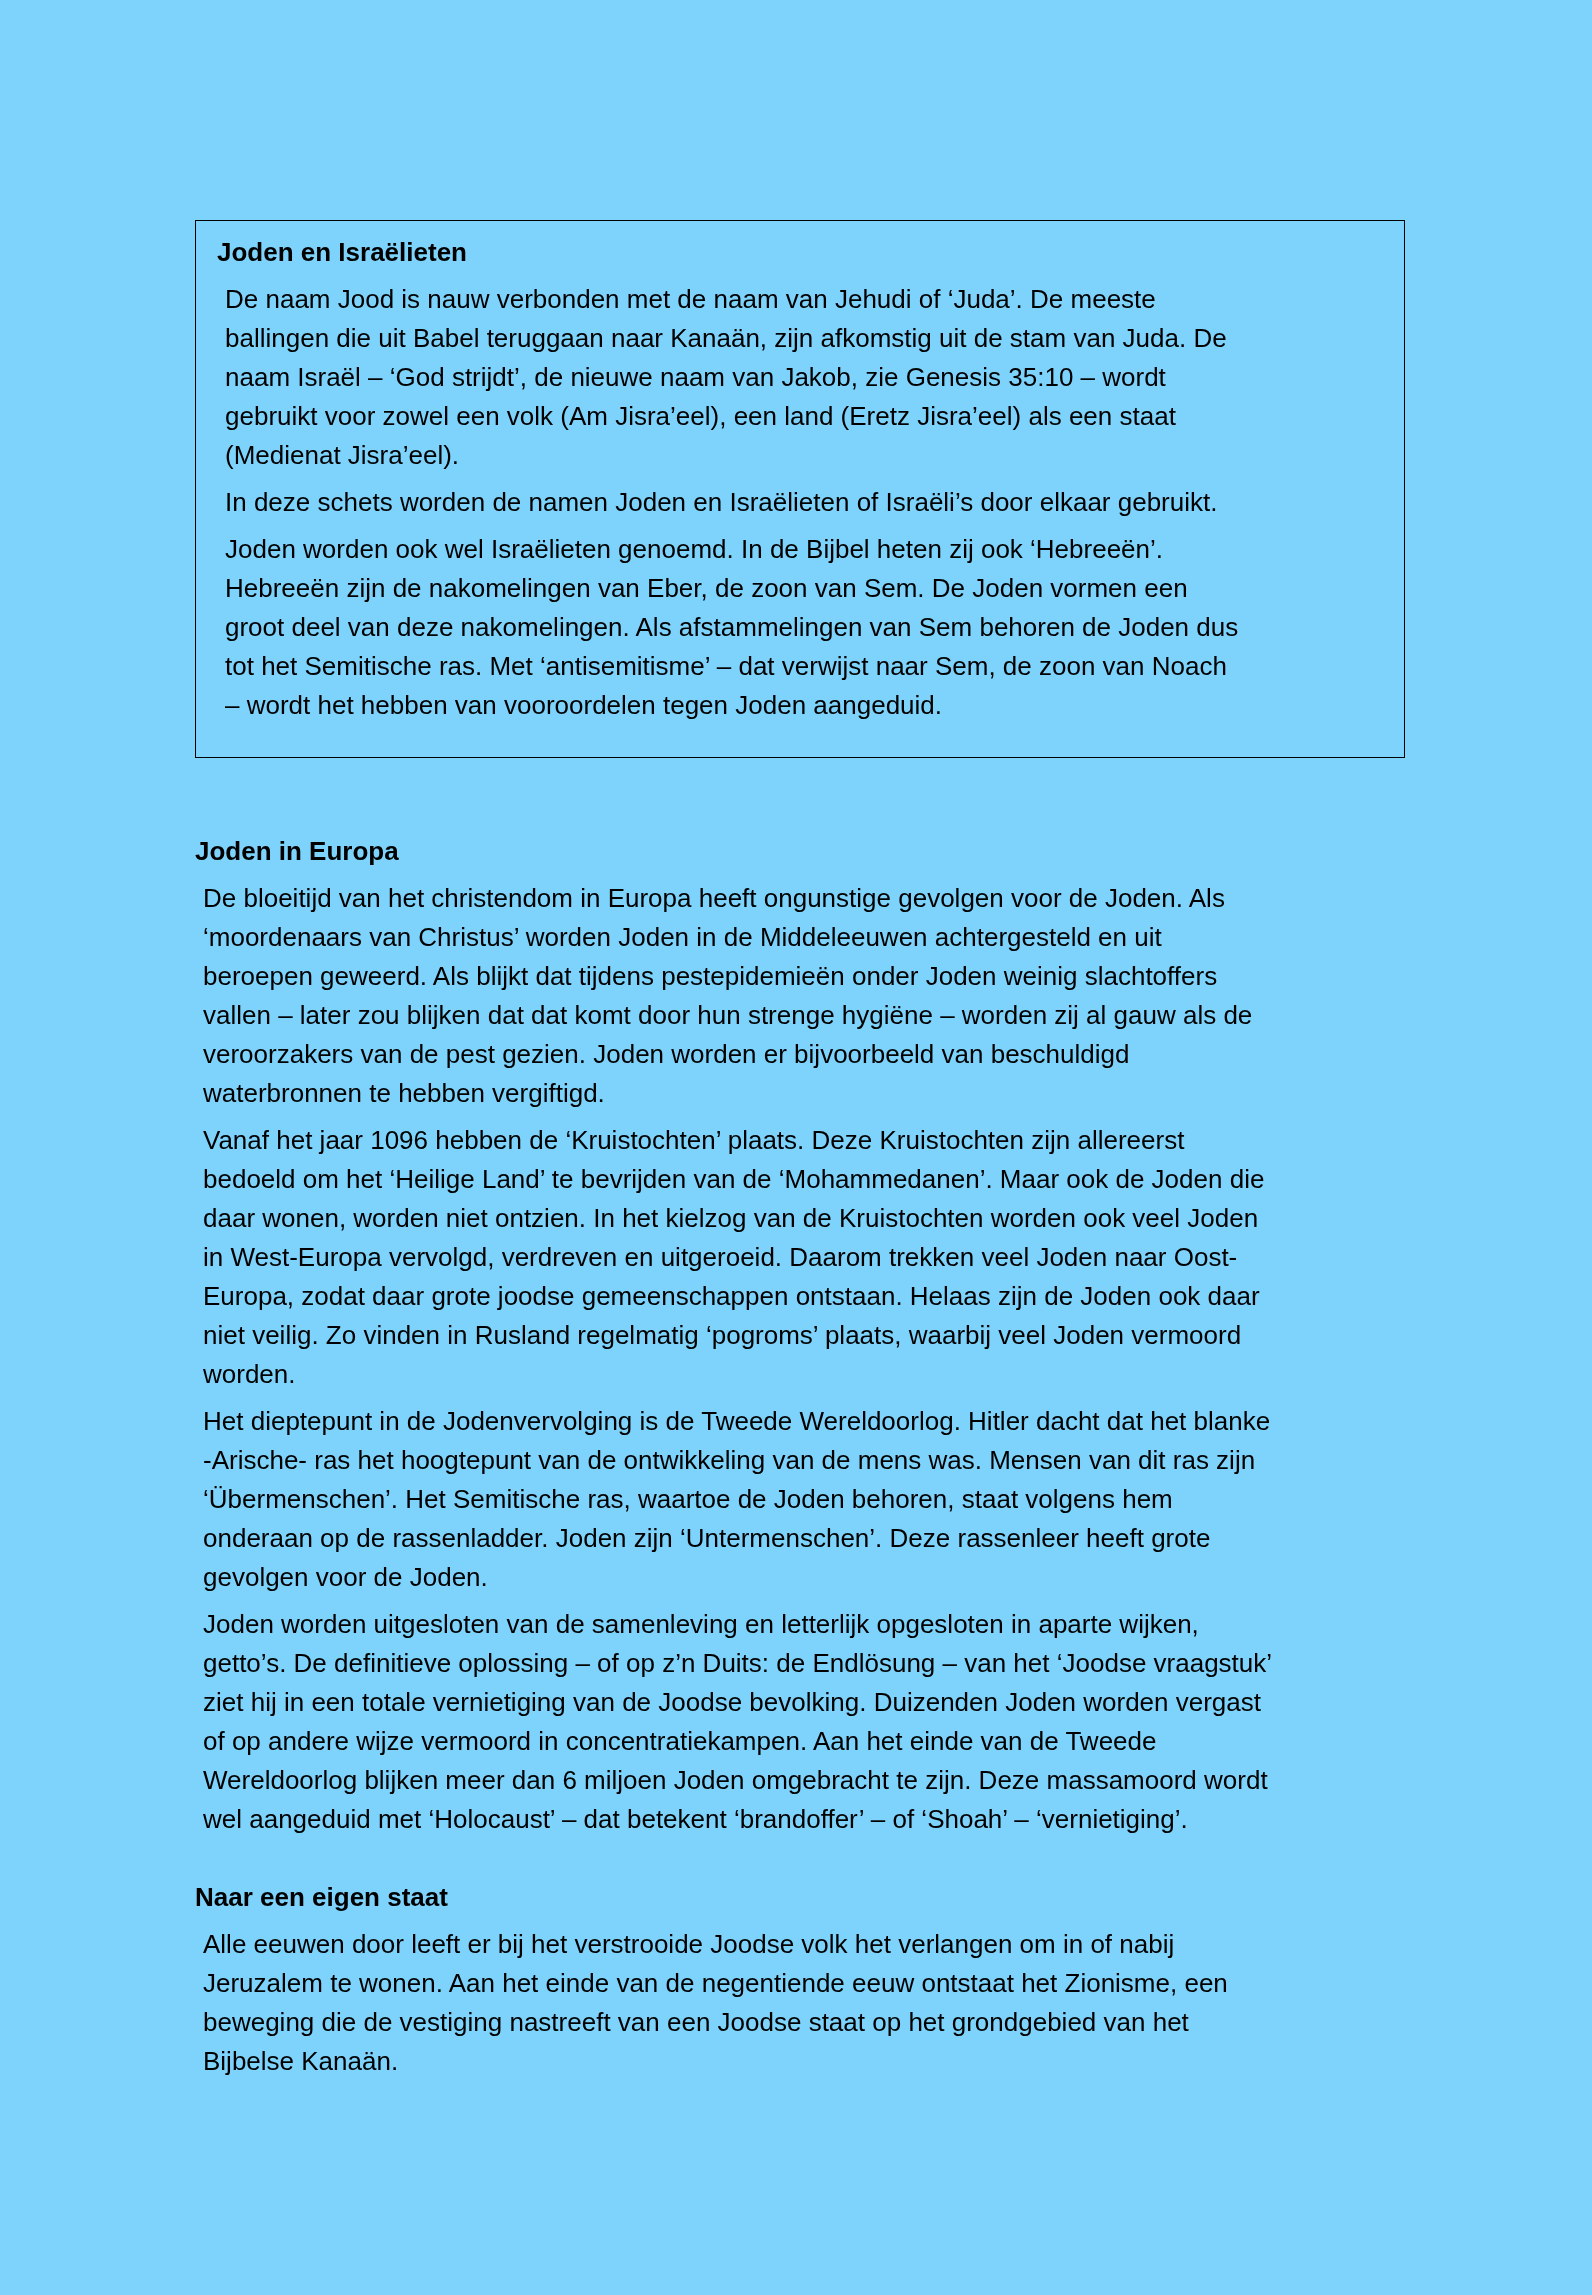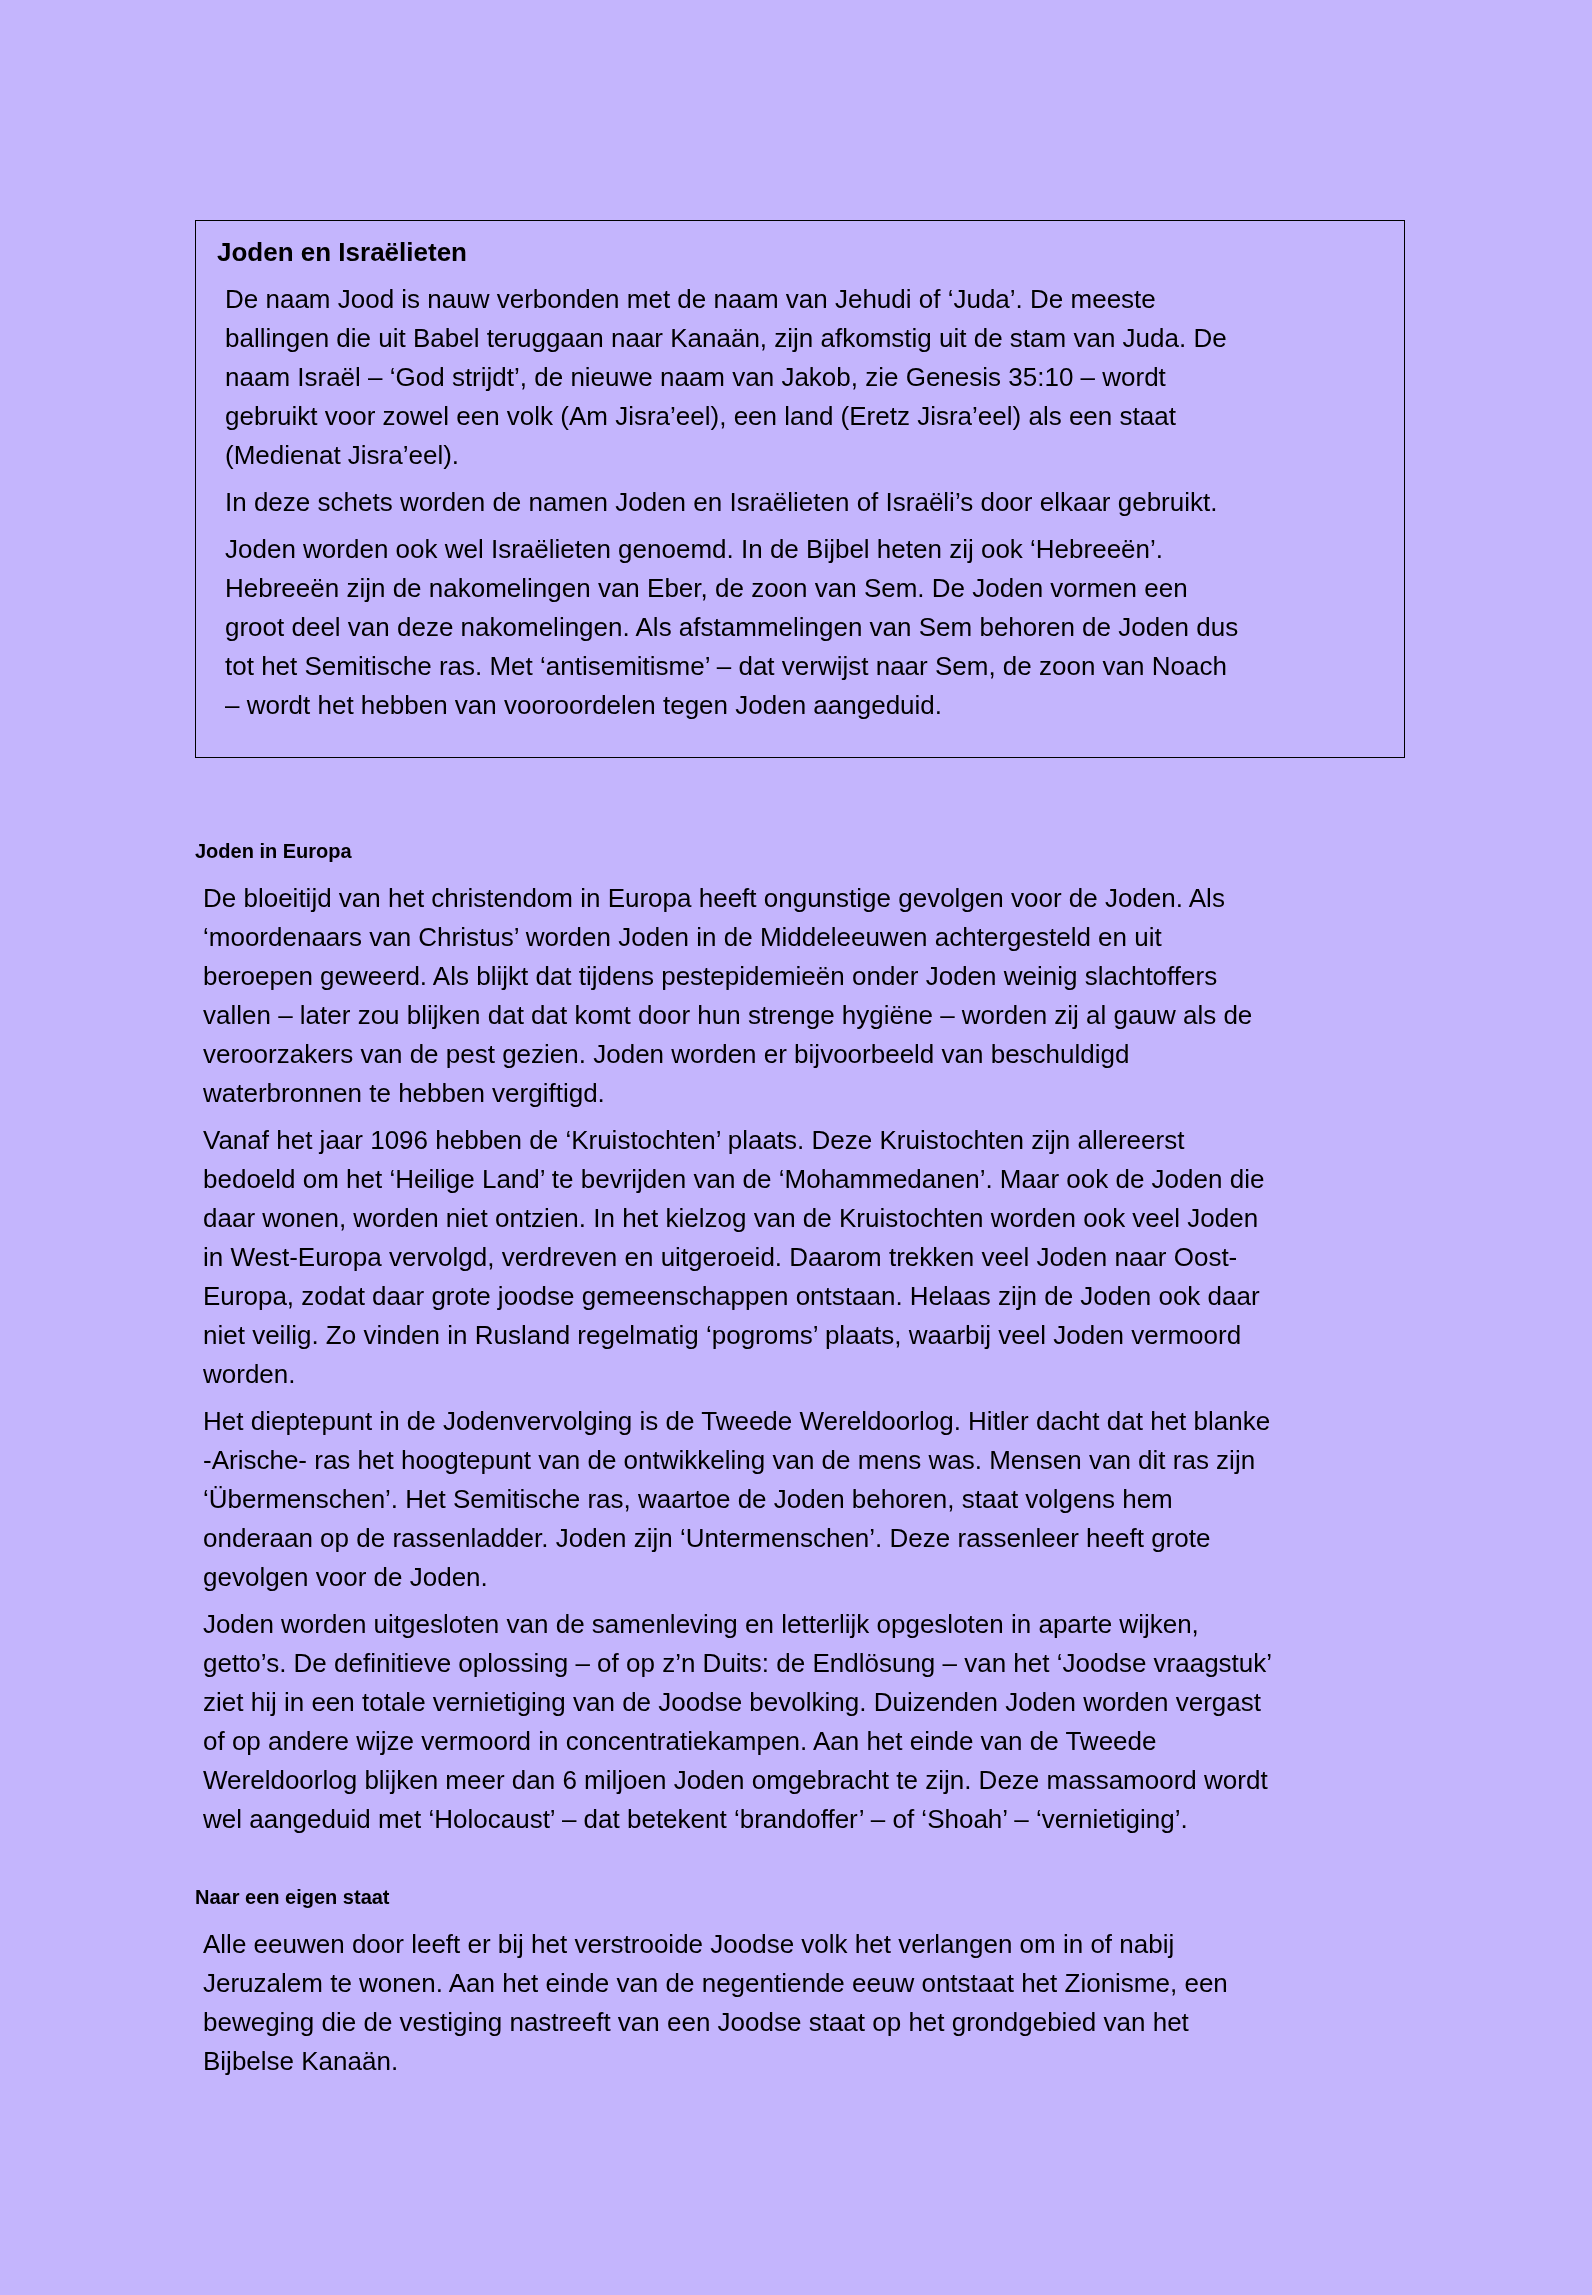--- a/index.html
+++ b/index.html
@@ -8,21 +8,21 @@
     width: 1592px;
     height: 2295px;
     background: #ffffff;
     color: #000000;
     font-family: "Liberation Sans", sans-serif;
   }
   .page {
     position: relative;
     width: 1592px;
     height: 2295px;
-    background: #c4b5fd;
+    background: #7dd3fc;
     overflow: hidden;
   }
   .content {
     position: absolute;
     left: 195px;
     top: 220px;
     width: 1236px;
     font-size: 26px;
     line-height: 39px;
   }
@@ -36,21 +36,21 @@
   }
   p.body-par {
     margin: 8px;
     white-space: pre-line;
   }
   .section { margin: 0; }
   .section-first { margin-top: 74px; }
   .section-gap { margin-top: 39px; }
   .section-heading {
     margin: 0;
-    font-size: 20px;
+    font-size: 26px;
     line-height: 39px;
     font-weight: bold;
   }
 </style>
 </head>
 <body>
 
 <div class="page">
   <div class="content">
 

